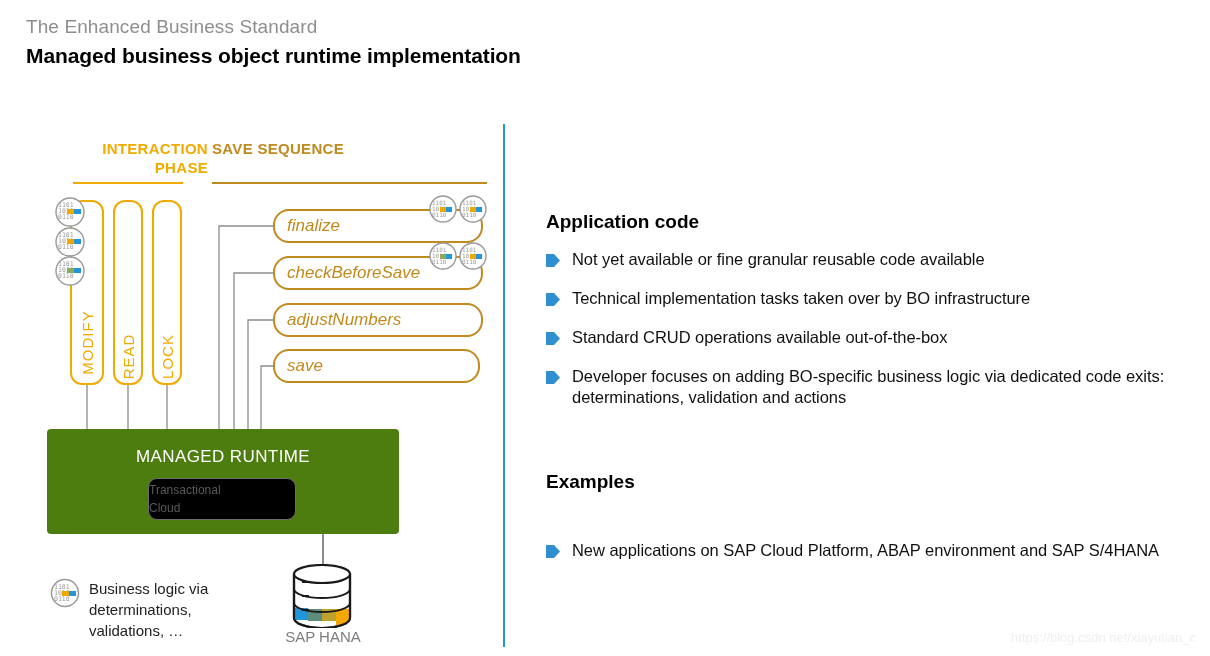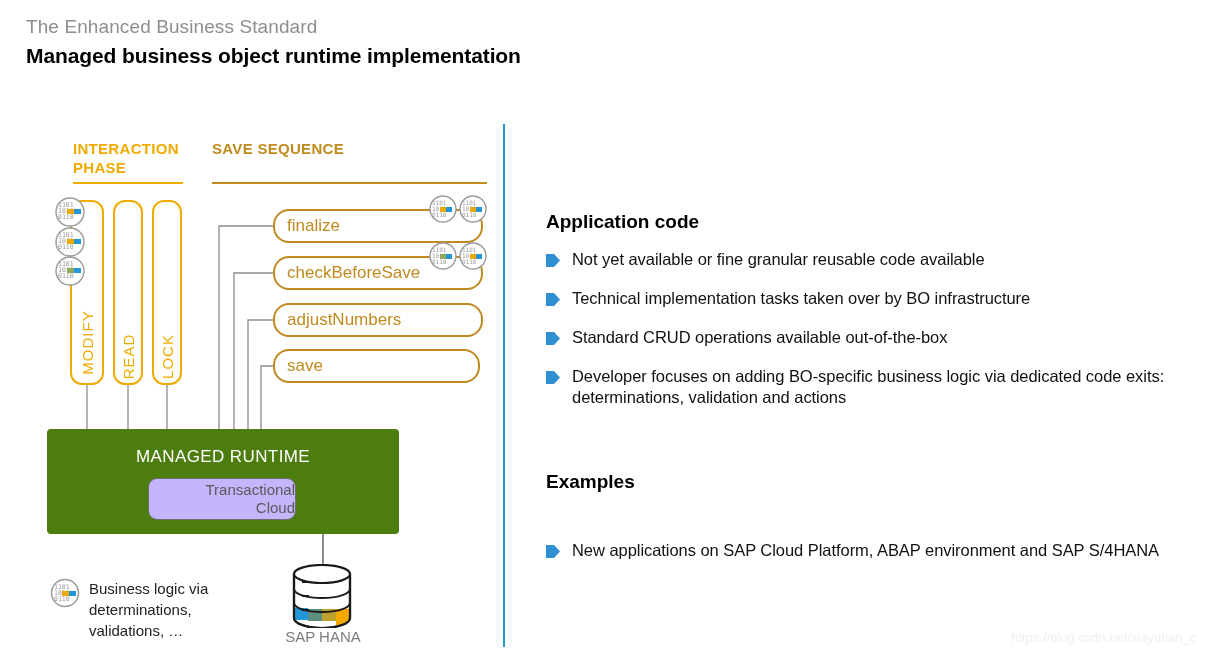--- a/index.html
+++ b/index.html
@@ -28,21 +28,21 @@
     background:#2196D8;
   }
 
   
   .diagram{position:absolute;left:0;top:0;width:503px;height:656px;}
 
   .col-head{
     position:absolute;font-size:15px;font-weight:bold;line-height:19px;
     letter-spacing:.3px;
   }
-  .col-head.interaction{left:73px;top:139px;color:#F0AB00;width:135px;}
+  .col-head.interaction{left:73px;top:139px;color:#F0AB00;width:135px;text-align:right;}
   .col-head.save{left:212px;top:139px;color:#C08A1E;width:150px;}
 
   .head-rule{position:absolute;height:2px;}
   .head-rule.interaction{left:73px;top:182px;width:110px;background:#F0AB00;}
   .head-rule.save{left:212px;top:182px;width:275px;background:#C08A1E;}
 
   
   .phase{
     position:absolute;border:2px solid #F0AB00;border-radius:12px;
     background:#ffffff;box-sizing:border-box;
@@ -61,41 +61,41 @@
   .phase.lock{left:152px;top:200px;width:30px;height:185px;}
   .phase.lock .vlabel{bottom:18px;}
 
   
   .savebox{
     position:absolute;left:273px;height:34px;
     border:2px solid #C08A1E;border-radius:16px;background:#fff;
     box-sizing:border-box;
     display:flex;align-items:center;
     padding-left:12px;
-    color:#C08A1E;font-size:17px;
+    color:#C08A1E;font-size:17px;font-style:italic;
   }
   .sb-finalize{top:209px;width:210px;}
   .sb-check{top:256px;width:210px;}
   .sb-adjust{top:303px;width:210px;}
   .sb-save{top:349px;width:207px;}
 
   
   .runtime{
     position:absolute;left:47px;top:429px;width:352px;height:105px;
     background:#4d7c0f;border-radius:4px;
   }
   .runtime-label{
     position:absolute;left:0;right:0;top:18px;text-align:center;
     color:#ffffff;font-size:17px;letter-spacing:.4px;
   }
   .tbuffer{
     position:absolute;left:148px;top:478px;width:148px;height:42px;
-    background:#c4b5fd;border:1.5px solid #6c6c6c;border-radius:9px;
-    display:flex;flex-direction:column;align-items:flex-end;justify-content:center;
-    color:#5a5a5a;font-size:15px;line-height:18px;
+    background:#000000;border:1.5px solid #6c6c6c;border-radius:9px;
+    display:flex;flex-direction:column;align-items:flex-start;justify-content:center;
+    color:#5a5a5a;font-size:12px;line-height:18px;
     box-sizing:border-box;
   }
 
   
   .db-stem{position:absolute;left:322px;top:534px;width:1.5px;height:34px;background:#8d8d8d;}
   .db{position:absolute;left:291px;top:564px;width:62px;height:64px;}
   .db-label{
     position:absolute;left:258px;top:628px;width:130px;text-align:center;
     color:#7d7d7d;font-size:15px;
   }

